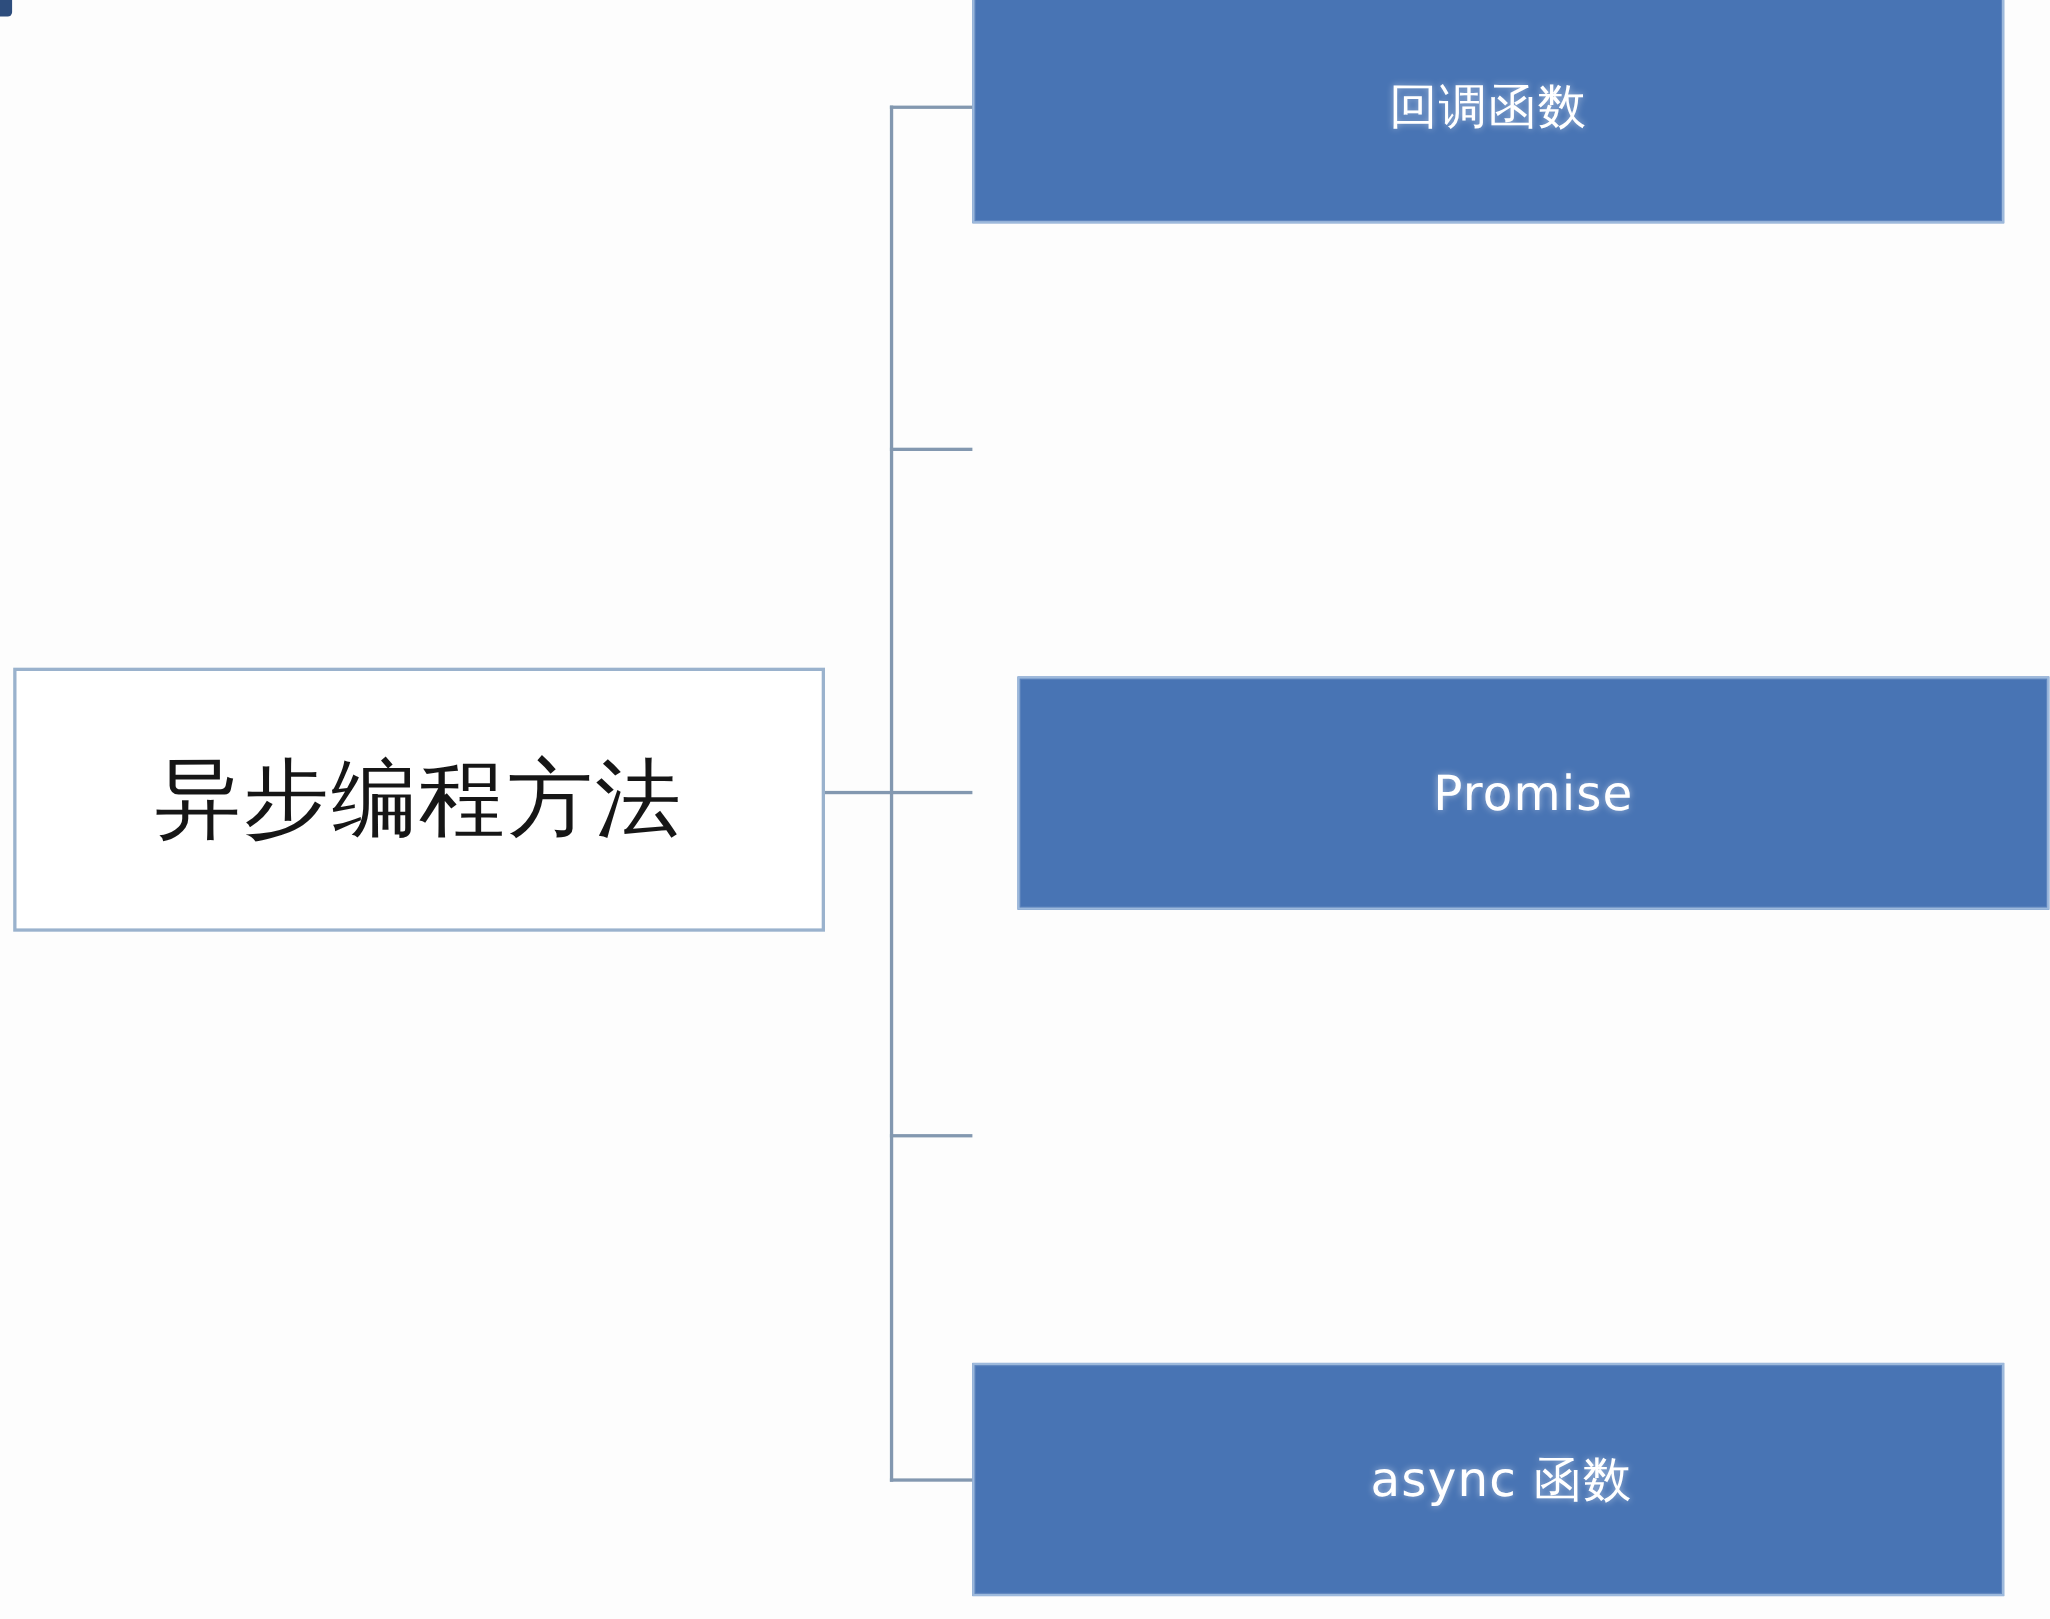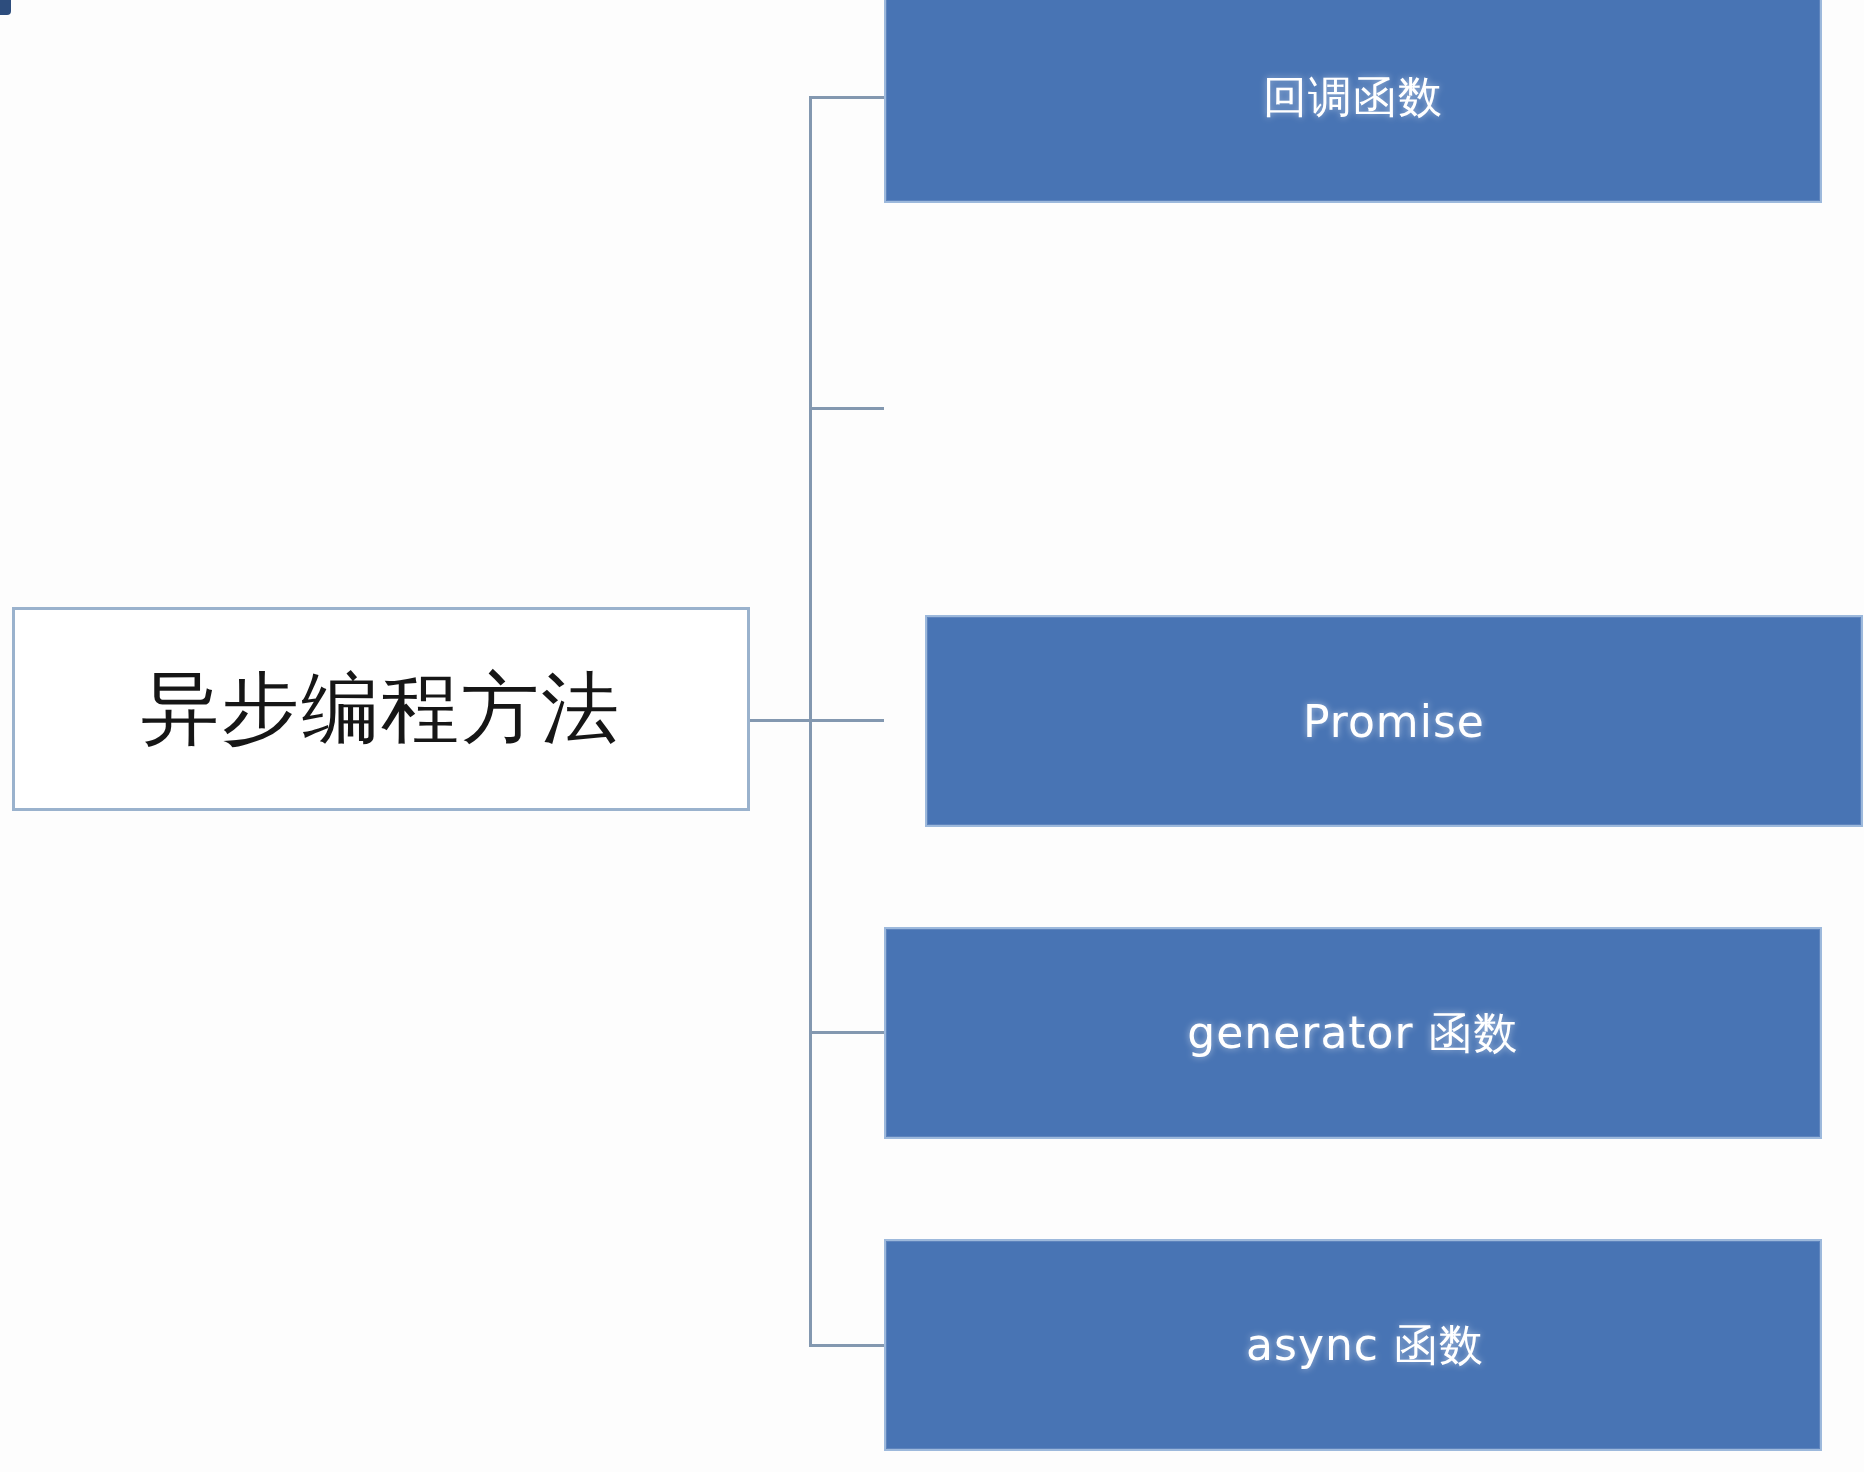--- a/index.html
+++ b/index.html
@@ -30,21 +30,21 @@
     left: 0; top: 0;
     width: 11px; height: 15px;
     background: var(--corner-mark);
     border-bottom-right-radius: 4px;
   }
 
   
   .root-node {
     position: absolute;
     left: 12px; top: 607px;
-    width: 738px; height: 204px;
+    width: 738px; height: 240px;
     background: var(--root-fill);
     border: 3px solid var(--root-border);
     display: flex;
     align-items: center;
     justify-content: center;
   }
   .root-node .label {
     color: var(--root-text);
     font-size: 78px;
     letter-spacing: 2px;
@@ -106,20 +106,17 @@
   <div class="root-node">
     <span class="label">异步编程方法</span>
   </div>
 
   <div class="child-node n1">
     <span class="label">回调函数</span>
   </div>
   <div class="child-node n3">
     <span class="label">Promise</span>
   </div>
-  <div class="child-node n4">
-    <span class="label">generator 函数</span>
-  </div>
   <div class="child-node n5">
     <span class="label">async 函数</span>
   </div>
 
 </div>
 
 </body></html>

